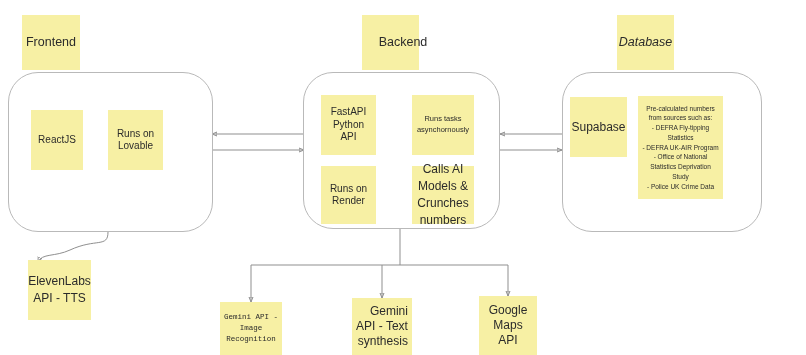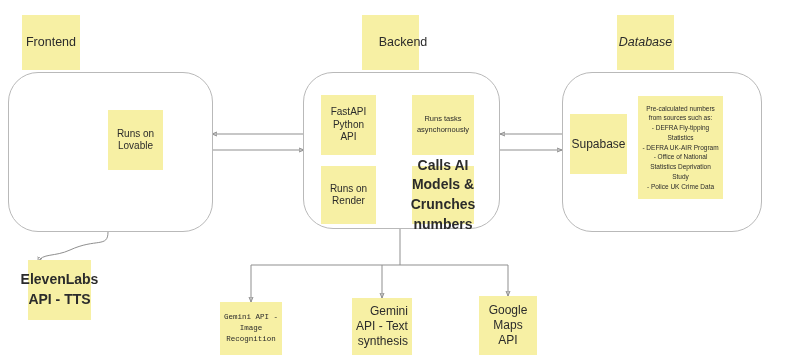--- a/index.html
+++ b/index.html
@@ -33,21 +33,21 @@
     color: #2b2b2b;
     line-height: 1.25;
     padding: 3px;
     white-space: pre-line;
   }
   .note.lbl        { font-size: 12.5px; }
   .note.big        { font-size: 10px; }
   .note.med        { font-size: 12px; }
   .note.small      { font-size: 7.5px; line-height: 1.45; }
   .note.tiny       { font-size: 6.5px; line-height: 1.5; }
-  .note.xsmall     { font-size: 14px;  line-height: 1.4; font-weight: bold; }
+  .note.xsmall     { font-size: 12px;  line-height: 1.4; }
   svg.wires {
     position: absolute;
     left: 0;
     top: 0;
     width: 806px;
     height: 355px;
     pointer-events: none;
   }
   svg.wires path, svg.wires line {
     stroke: #8f8f8f;
@@ -83,36 +83,37 @@
   </svg>
 
   <div class="group-box" style="left:8px; top:72px; width:205px; height:160px;"></div>
   <div class="group-box" style="left:303px; top:72px; width:197px; height:157px;"></div>
   <div class="group-box" style="left:562px; top:72px; width:200px; height:160px;"></div>
 
   <div class="note lbl" style="left:22px; top:15px; width:58px; height:55px;">Frontend</div>
   <div class="note lbl" style="left:362px; top:15px; width:57px; height:55px;padding-left:28px;">Backend</div>
   <div class="note lbl" style="left:617px; top:15px; width:57px; height:55px;font-style:italic;">Database</div>
 
+  <div class="note big" style="left:31px; top:110px; width:52px; height:60px;">ReactJS</div>
   <div class="note big" style="left:108px; top:110px; width:55px; height:60px;">Runs on
 Lovable</div>
 
   <div class="note big" style="left:321px; top:95px; width:55px; height:60px;">FastAPI
 Python
 API</div>
   <div class="note small" style="left:412px; top:95px; width:62px; height:60px;">Runs tasks
 asynchornously</div>
   <div class="note big" style="left:321px; top:166px; width:55px; height:58px;">Runs on
 Render</div>
   <div class="note xsmall" style="left:412px; top:166px; width:62px; height:58px;">Calls AI
 Models &amp;
 Crunches
 numbers</div>
 
-  <div class="note med" style="left:570px; top:97px; width:57px; height:60px;margin-top:17px;">Supabase</div>
+  <div class="note med" style="left:570px; top:97px; width:57px; height:60px;">Supabase</div>
   <div class="note tiny" style="left:638px; top:96px; width:85px; height:103px;">Pre-calculated numbers
 from sources such as:
 - DEFRA Fly-tipping
 Statistics
 - DEFRA UK-AIR Program
 - Office of National
 Statistics Deprivation
 Study
 - Police UK Crime Data</div>
 

